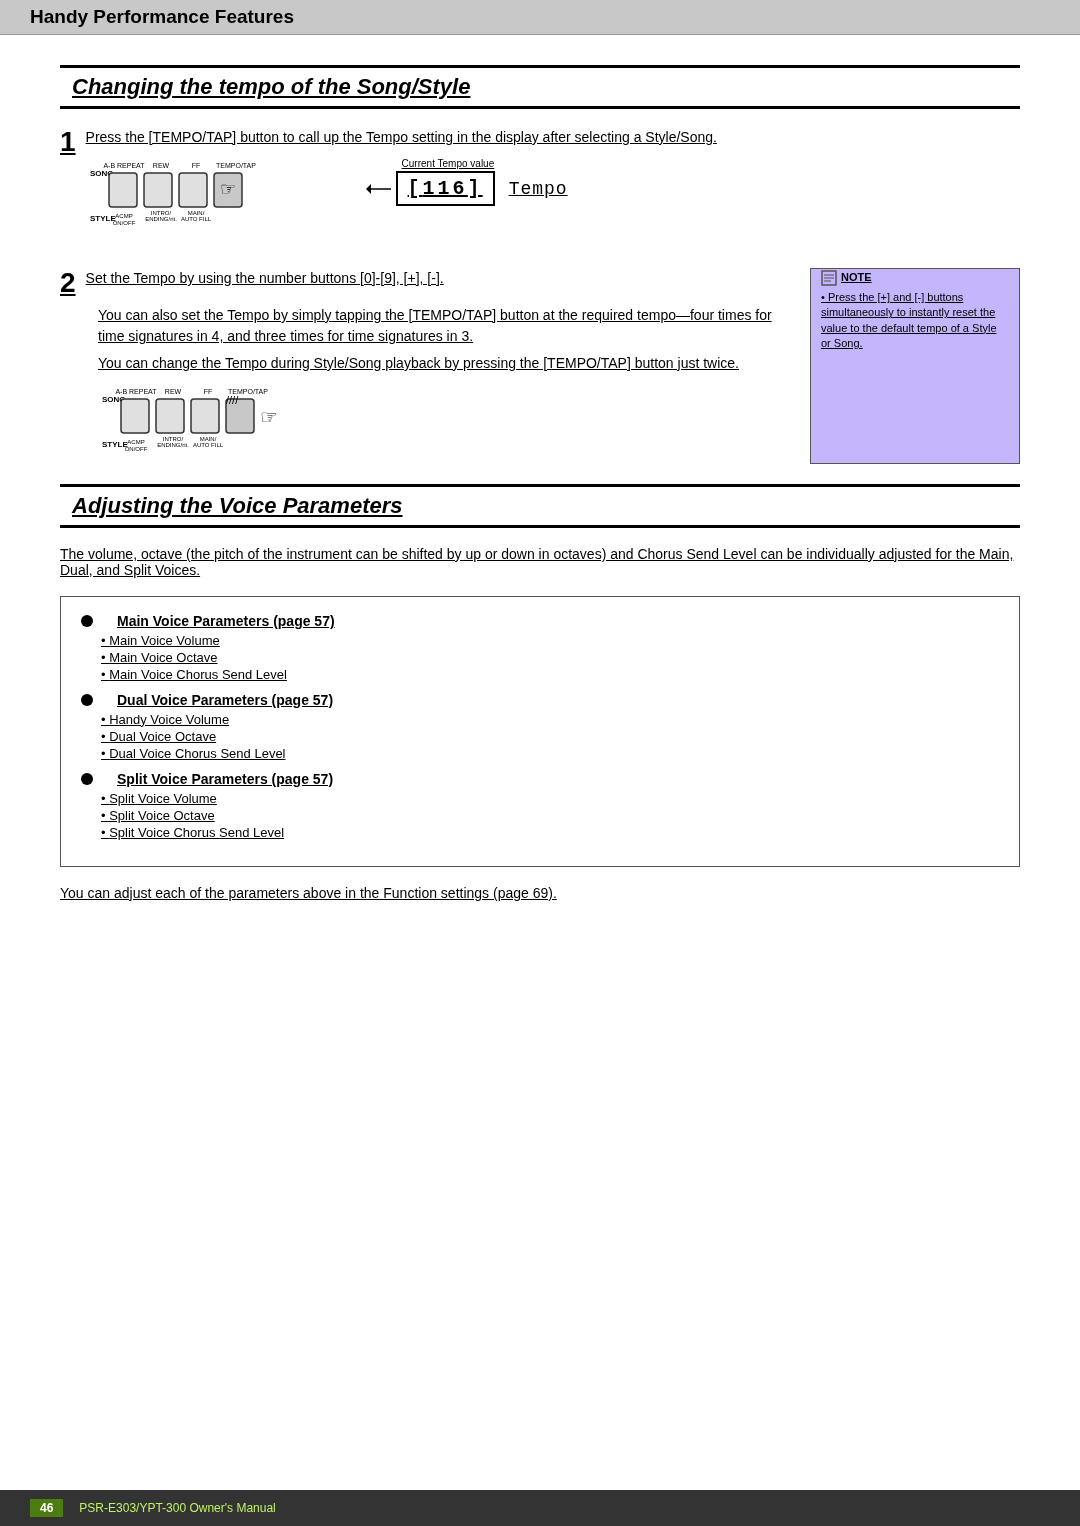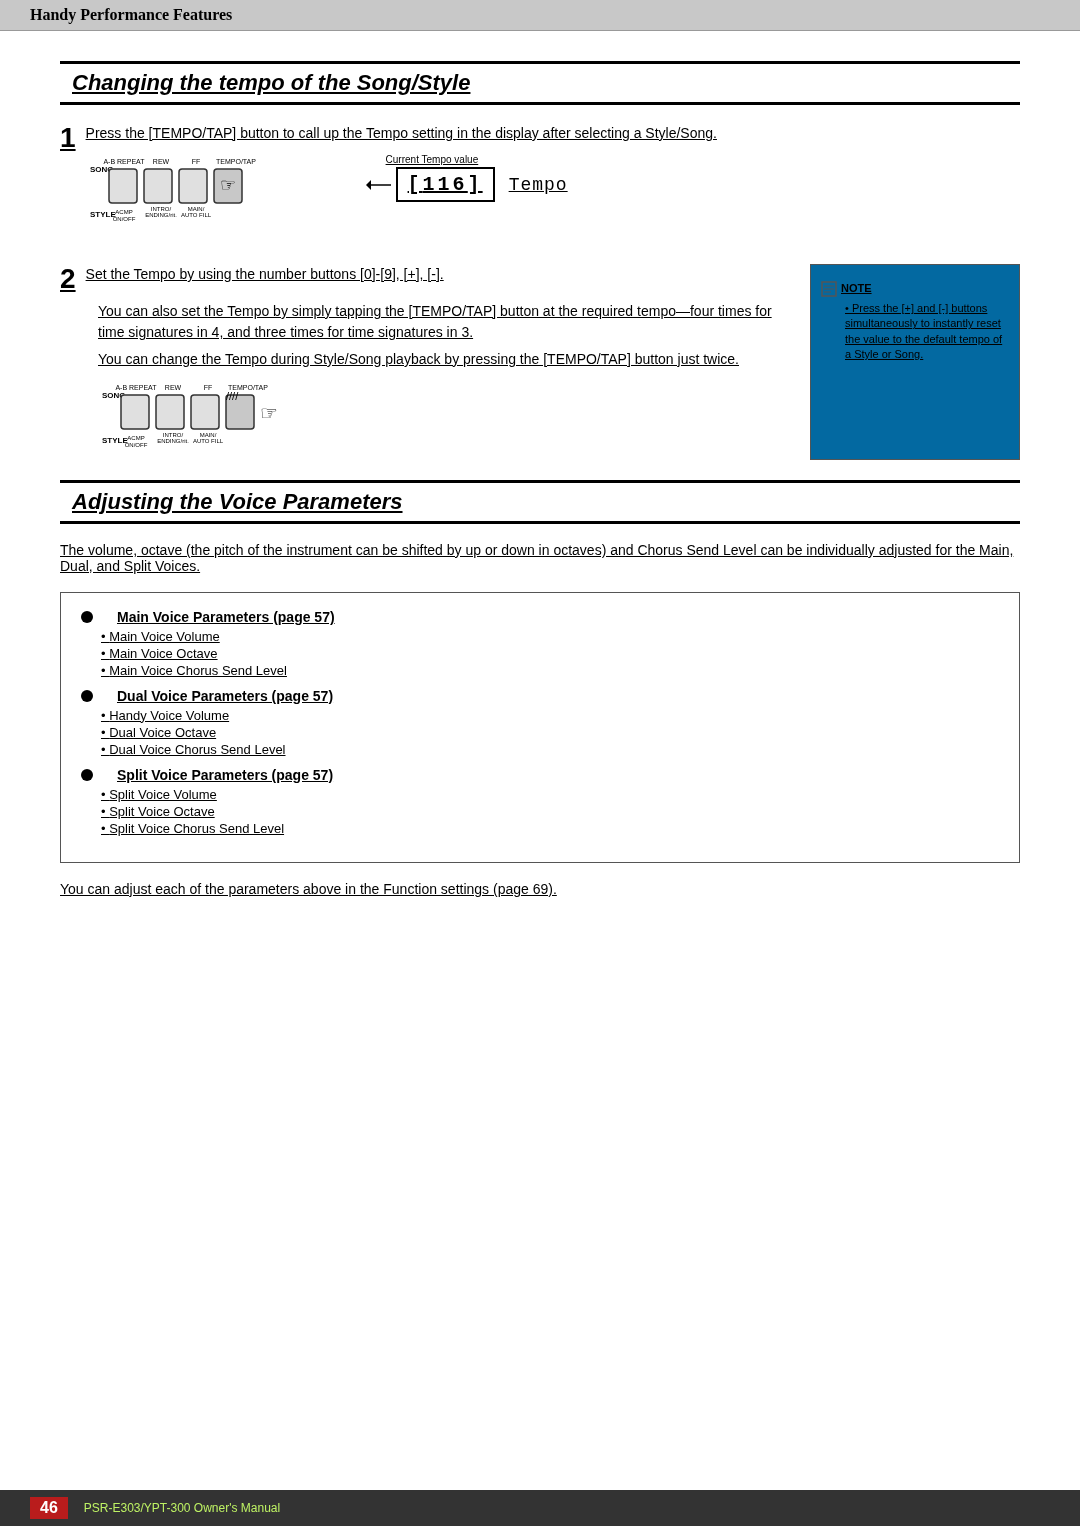--- a/index.html
+++ b/index.html
@@ -19,22 +19,22 @@
       padding: 0;
     }
     
     .header-bar {
       background: #c8c8c8;
       padding: 6px 30px;
       border-bottom: 1px solid #999;
     }
     .header-bar span {
       font-weight: bold;
-      font-size: 16px;
-      font-family: Liberation Serif, serif;
+      font-size: 19px;
+      font-family: Liberation Sans, sans-serif;
     }
     .content {
       padding: 30px 60px 40px 60px;
       text-decoration: underline;
     }
     
     .section-title {
       background: #fff;
       border-top: 3px solid #000;
       border-bottom: 3px solid #000;
@@ -77,26 +77,26 @@
     
     .button-panel {
       display: flex;
       align-items: flex-start;
       margin: 10px 0 14px 0;
       gap: 40px;
     }
     
     .note-box {
       border: 1.5px solid #555;
-      padding: 16px 10px;
+      padding: 1px 10px;
       font-size: 11px;
       font-family: Arial, sans-serif;
       line-height: 1.4;
       max-width: 210px;
-      background: #0369a1;
+      background: #c4b5fd;
     }
     .note-icon {
       font-size: 12px;
       font-weight: bold;
       margin-bottom: 4px;
       display: flex;
       align-items: center;
       gap: 4px;
     }
     
@@ -159,23 +159,23 @@
       left: 0;
       right: 0;
       background: #333;
       color: #fff;
       display: flex;
       align-items: center;
       padding: 6px 30px;
       height: 36px;
     }
     .page-num {
-      background: #b91c1c;
+      background: #4d7c0f;
       color: #fff;
-      font-size: 16px;
+      font-size: 12px;
       font-weight: bold;
       font-family: Arial, sans-serif;
       padding: 2px 10px;
       margin-right: 16px;
     }
     .manual-title {
       font-size: 12px;
       font-family: Arial, sans-serif;
       color: #bef264;
     }
@@ -227,21 +227,21 @@
 
             <text x="38" y="60" font-family="Arial" font-size="6" text-anchor="middle">ACMP</text>
             <text x="38" y="67" font-family="Arial" font-size="6" text-anchor="middle">ON/OFF</text>
             <text x="75" y="57" font-family="Arial" font-size="6" text-anchor="middle">INTRO/</text>
             <text x="75" y="63" font-family="Arial" font-size="6" text-anchor="middle">ENDING/rit.</text>
             <text x="110" y="57" font-family="Arial" font-size="6" text-anchor="middle">MAIN/</text>
             <text x="110" y="63" font-family="Arial" font-size="6" text-anchor="middle">AUTO FILL</text>
           </svg>
 
           <div style="display:flex; flex-direction:column; align-items:flex-start; margin-top:0;">
-            <div style="font-size:10px; font-family:Arial,sans-serif; margin-bottom:2px; margin-left:20px;">Current Tempo value</div>
+            <div style="font-size:10px; font-family:Arial,sans-serif; margin-bottom:2px; margin-left:36px;">Current Tempo value</div>
             <div style="display:flex; align-items:center;">
 
               <svg width="30" height="30" viewBox="0 0 30 30">
                 <line x1="25" y1="15" x2="5" y2="15" stroke="#000" stroke-width="1.5"></line>
                 <polygon points="5,10 0,15 5,20" fill="#000"></polygon>
               </svg>
               <div style="border:2px solid #000; padding:4px 10px; font-family:'Courier New',monospace; font-size:20px; letter-spacing:3px; background:#fff; display:flex; align-items:center; min-width:65px; font-weight:bold;">
                 <span>[ </span>
                 <span style="font-family:'Courier New',monospace;">116</span>
                 <span> ]</span>
@@ -293,21 +293,21 @@
       <div class="note-box">
         <div class="note-icon">
           <svg width="16" height="16" viewBox="0 0 16 16">
             <rect x="1" y="1" width="14" height="14" fill="none" stroke="#555" stroke-width="1.5"></rect>
             <line x1="3" y1="5" x2="13" y2="5" stroke="#555" stroke-width="1"></line>
             <line x1="3" y1="8" x2="13" y2="8" stroke="#555" stroke-width="1"></line>
             <line x1="3" y1="11" x2="10" y2="11" stroke="#555" stroke-width="1"></line>
           </svg>
           <span style="font-family:Arial,sans-serif;font-size:11px;font-weight:bold;">NOTE</span>
         </div>
-        <p style="font-size:11px;font-family:Arial,sans-serif;line-height:1.4;margin-left:24px;">• Press the [+] and [-] buttons simultaneously to instantly reset the value to the default tempo of a Style or Song.</p>
+        <p style="font-size:11px;font-family:Arial,sans-serif;line-height:1.4;">• Press the [+] and [-] buttons simultaneously to instantly reset the value to the default tempo of a Style or Song.</p>
       </div>
     </div>
 
     <div class="section-title" style="margin-top:20px;">
       <h2>Adjusting the Voice Parameters</h2>
     </div>
 
     <p class="intro-text">The volume, octave (the pitch of the instrument can be shifted by up or down in octaves) and Chorus Send Level can be individually adjusted for the Main, Dual, and Split Voices.</p>
 
     <div class="voice-params-box">

